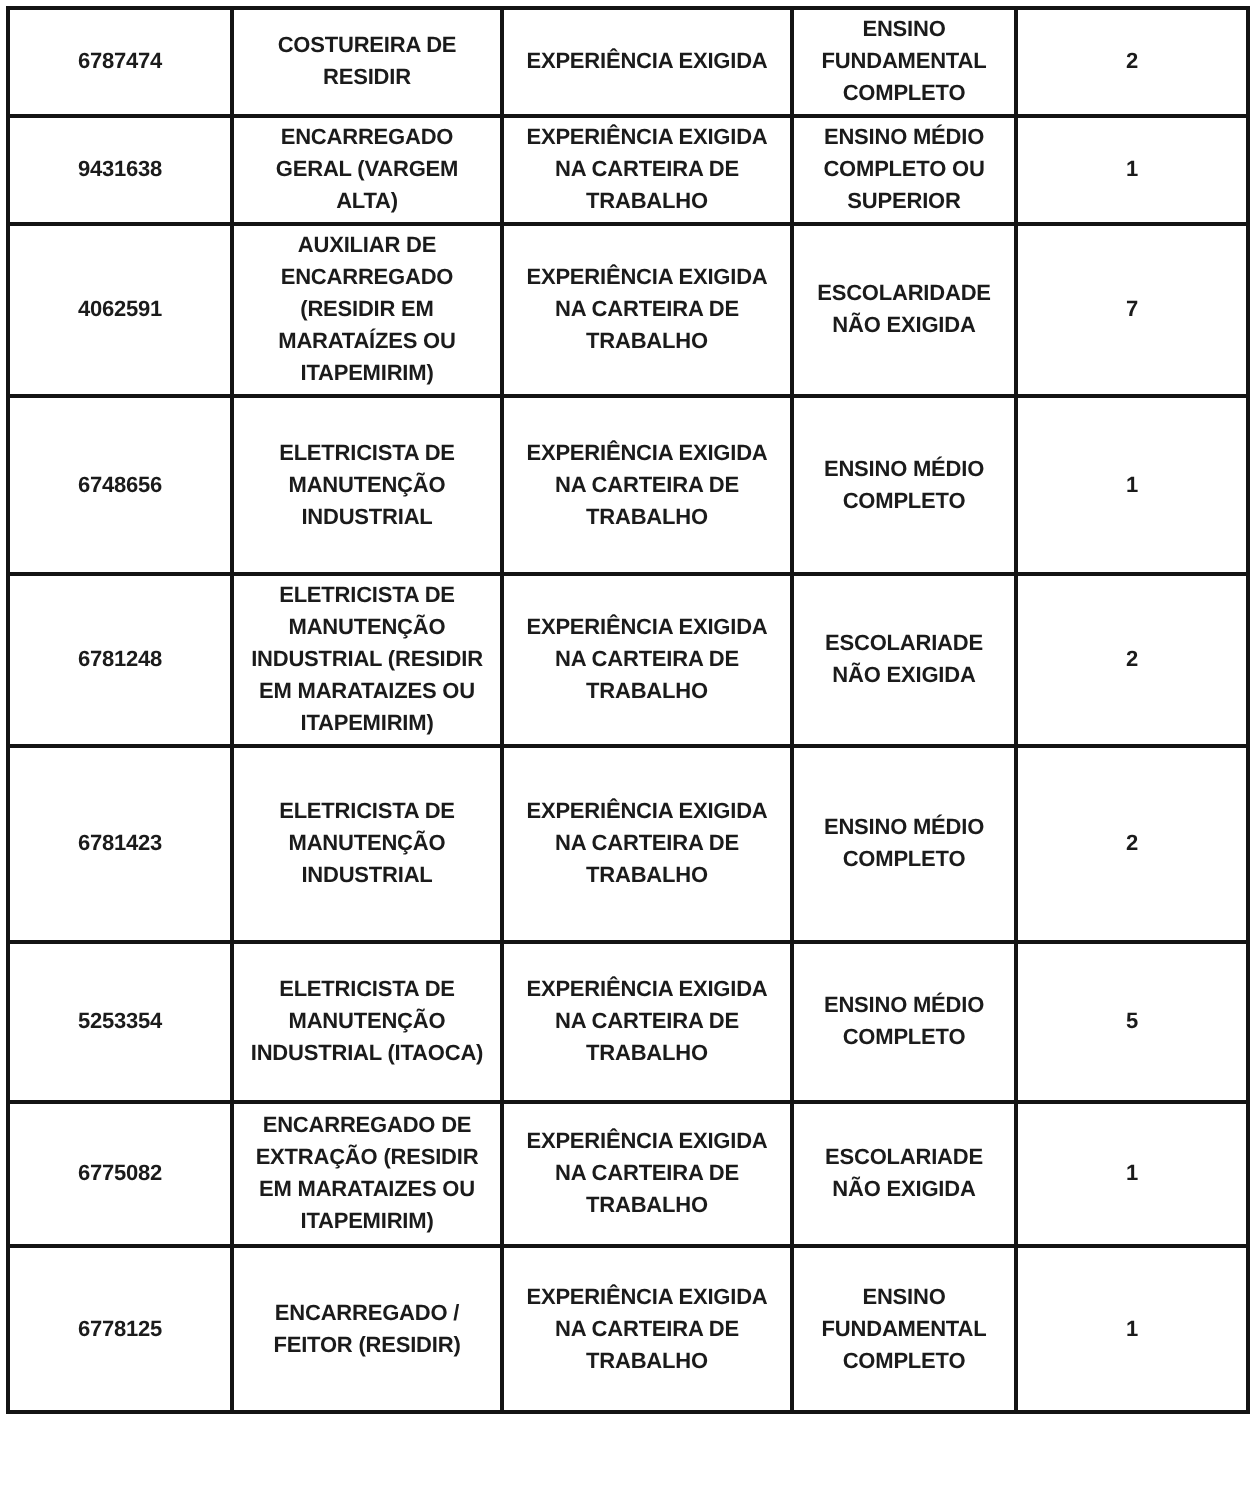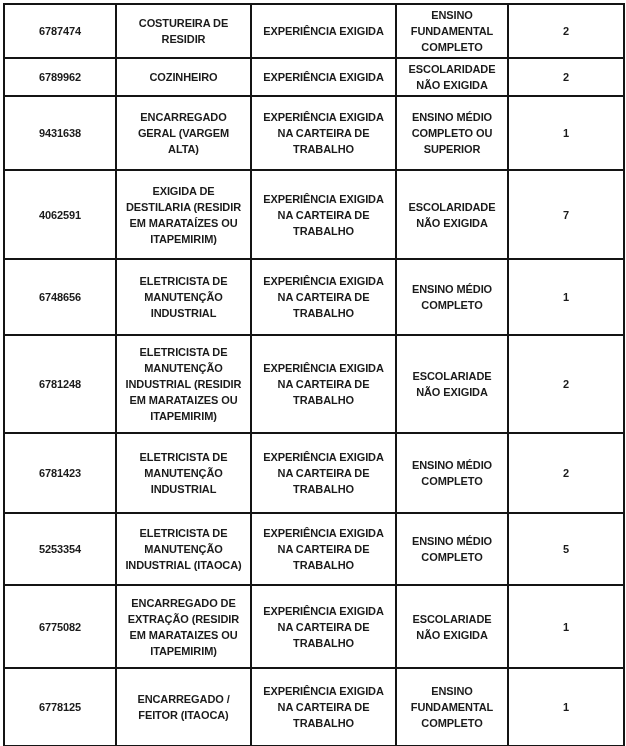--- a/index.html
+++ b/index.html
@@ -56,36 +56,29 @@
   </colgroup>
   <tbody>
       <tr>
         <td>6787474</td>
         <td>COSTUREIRA DE RESIDIR</td>
         <td>EXPERIÊNCIA EXIGIDA</td>
         <td>ENSINO FUNDAMENTAL COMPLETO</td>
         <td>2</td>
       </tr>
       <tr>
-        <td>6789962</td>
-        <td>COZINHEIRO</td>
-        <td>EXPERIÊNCIA EXIGIDA</td>
-        <td>ESCOLARIDADE NÃO EXIGIDA</td>
-        <td>2</td>
-      </tr>
-      <tr>
         <td>9431638</td>
         <td>ENCARREGADO GERAL (VARGEM ALTA)</td>
         <td>EXPERIÊNCIA EXIGIDA NA CARTEIRA DE TRABALHO</td>
         <td>ENSINO MÉDIO COMPLETO OU SUPERIOR</td>
         <td>1</td>
       </tr>
       <tr>
         <td>4062591</td>
-        <td>EXIGIDA DE DESTILARIA (RESIDIR EM MARATAÍZES OU ITAPEMIRIM)</td>
+        <td>AUXILIAR DE ENCARREGADO (RESIDIR EM MARATAÍZES OU ITAPEMIRIM)</td>
         <td>EXPERIÊNCIA EXIGIDA NA CARTEIRA DE TRABALHO</td>
         <td>ESCOLARIDADE NÃO EXIGIDA</td>
         <td>7</td>
       </tr>
       <tr>
         <td>6748656</td>
         <td>ELETRICISTA DE MANUTENÇÃO INDUSTRIAL</td>
         <td>EXPERIÊNCIA EXIGIDA NA CARTEIRA DE TRABALHO</td>
         <td>ENSINO MÉDIO COMPLETO</td>
         <td>1</td>
@@ -113,19 +106,19 @@
       </tr>
       <tr>
         <td>6775082</td>
         <td>ENCARREGADO DE EXTRAÇÃO (RESIDIR EM MARATAIZES OU ITAPEMIRIM)</td>
         <td>EXPERIÊNCIA EXIGIDA NA CARTEIRA DE TRABALHO</td>
         <td>ESCOLARIADE NÃO EXIGIDA</td>
         <td>1</td>
       </tr>
       <tr>
         <td>6778125</td>
-        <td>ENCARREGADO / FEITOR (ITAOCA)</td>
+        <td>ENCARREGADO / FEITOR (RESIDIR)</td>
         <td>EXPERIÊNCIA EXIGIDA NA CARTEIRA DE TRABALHO</td>
         <td>ENSINO FUNDAMENTAL COMPLETO</td>
         <td>1</td>
       </tr>
     </tbody>
 </table>
 
 </body></html>

